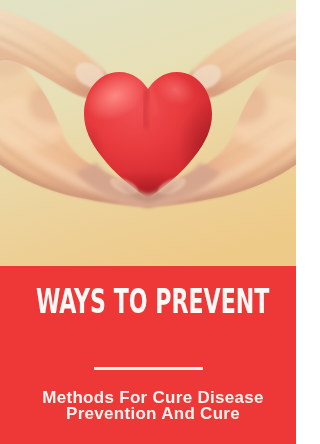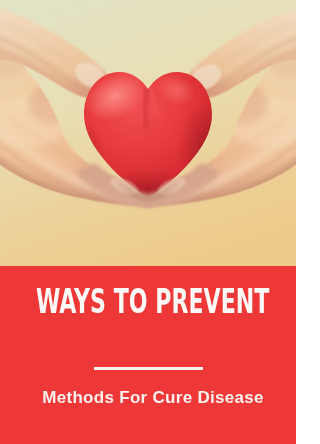--- a/index.html
+++ b/index.html
@@ -229,14 +229,15 @@
 
   </div>
 
   <div class="band"></div>
 
   <div class="title t1"><span>WAYS TO PREVENT</span></div>
 
   <div class="rule"></div>
 
   <div class="sub s1"><span>Methods For Cure Disease</span></div>
+  <div class="sub s2"><span>Prevention And Cure</span></div>
 
 </div>
 
 </body></html>

